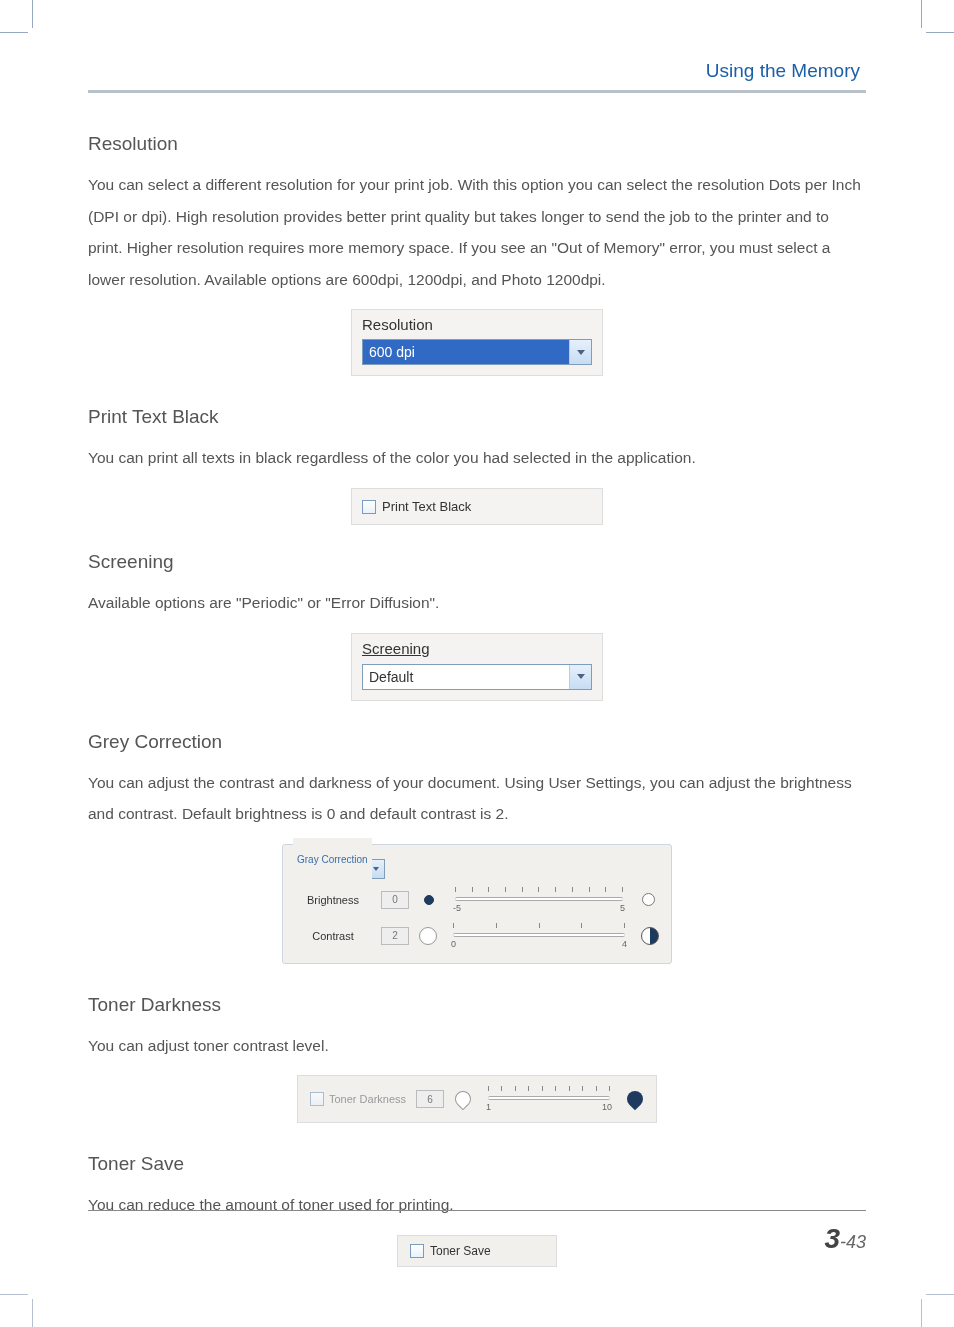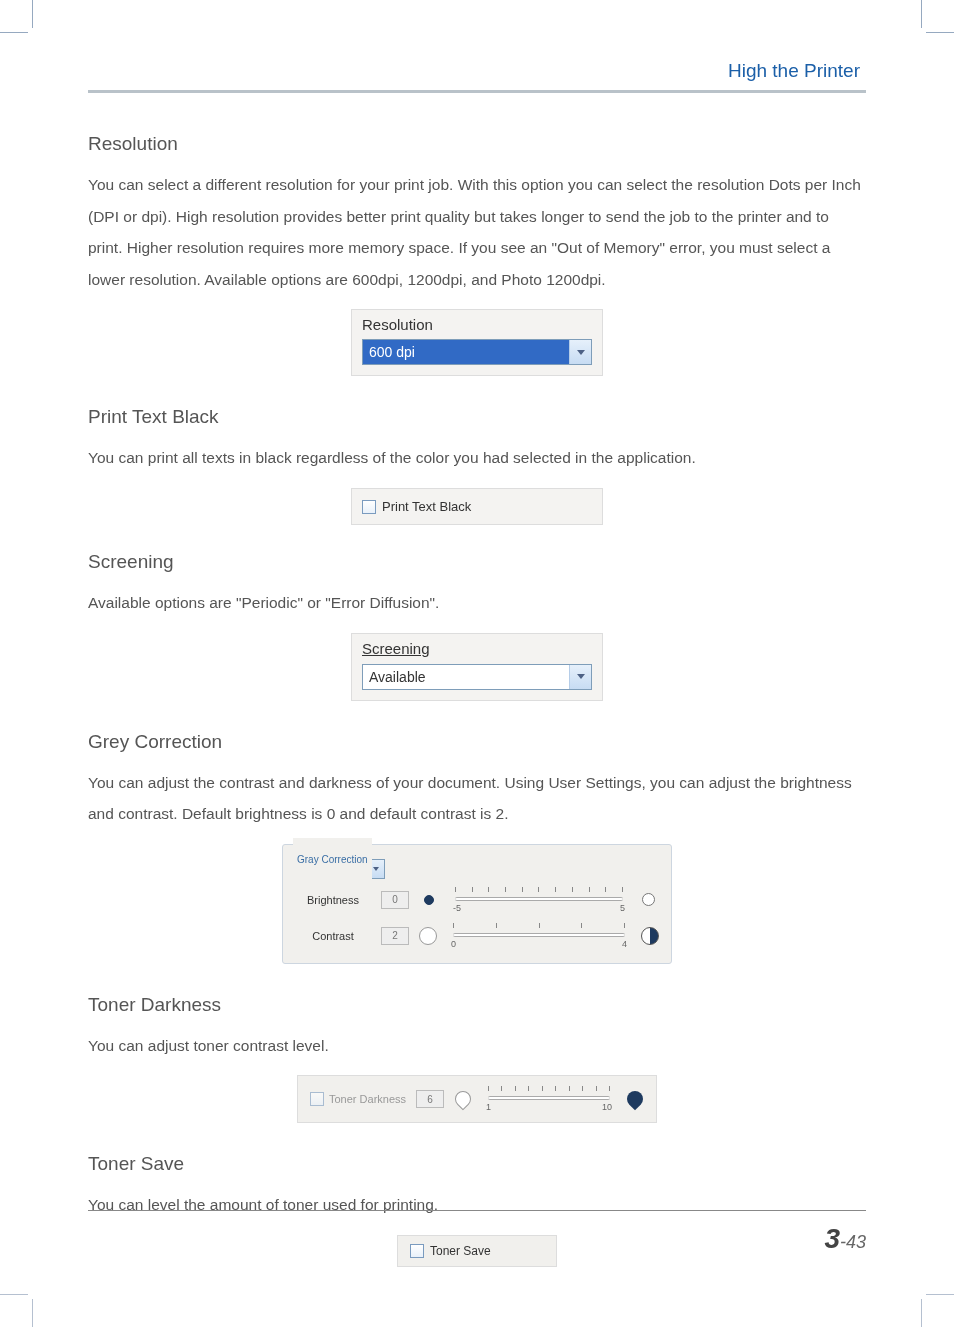--- a/index.html
+++ b/index.html
@@ -301,21 +301,21 @@
 <div class="crop-left"></div>
 <div class="crop-right"></div>
 <div class="crop-tl"></div>
 <div class="crop-tr"></div>
 <div class="crop-bl-h"></div>
 <div class="crop-br-h"></div>
 <div class="crop-bl-v"></div>
 <div class="crop-br-v"></div>
 
 <div class="page">
-  <div class="header-title">High the Printer</div>
+  <div class="header-title">Using the Memory</div>
   <div class="header-rule"></div>
 
   <div class="section-title">Resolution</div>
   <div class="body-text">You can select a different resolution for your print job. With this option you can select the resolution Dots per Inch (DPI or dpi). High resolution provides better print quality but takes longer to send the job to the printer and to print. Higher resolution requires more memory space. If you see an "Out of Memory" error, you must select a lower resolution. Available options are 600dpi, 1200dpi, and Photo 1200dpi.</div>
   <div class="reso-box">
     <div class="reso-label">Resolution</div>
     <div class="dd">
       <div class="dd-sel">600 dpi</div>
       <div class="dd-btn">
           <div class="chev"></div>
@@ -328,21 +328,21 @@
   <div class="ptb-box">
     <div class="chk"></div>
     <span style="font-size:13px;color:#333;">Print Text Black</span>
   </div>
 
   <div class="section-title">Screening</div>
   <div class="body-text">Available options are "Periodic" or "Error Diffusion".</div>
   <div class="screen-box">
     <div class="screen-label"><span style="text-decoration:underline">S</span>creening</div>
     <div class="dd">
-      <div class="dd-sel light">Available</div>
+      <div class="dd-sel light">Default</div>
       <div class="dd-btn">
           <div class="chev"></div>
         </div>
     </div>
   </div>
 
   <div class="section-title">Grey Correction</div>
   <div class="body-text">You can adjust the contrast and darkness of your document. Using User Settings, you can adjust the brightness and contrast. Default brightness is 0 and default contrast is 2.</div>
   <div class="gc-panel">
     <div class="gc-legend">Gray Correction</div>
@@ -429,21 +429,21 @@
       <div class="track"></div>
       <span class="axis-lbl" style="left:4px;">1</span>
       <span class="axis-lbl" style="right:4px;">10</span>
     </div>
     <div class="drop-high">
         <div class="drop-shape drop-filled"></div>
       </div>
   </div>
 
   <div class="section-title">Toner Save</div>
-  <div class="body-text">You can level the amount of toner used for printing.</div>
+  <div class="body-text">You can reduce the amount of toner used for printing.</div>
   <div class="ts-panel">
     <div class="chk"></div>
     <span>Toner Save</span>
   </div>
 </div>
 
 <div class="footer">
   <div class="footer-rule"></div>
   <div class="page-num">
     <span class="big">3</span><span class="small">-43</span>

